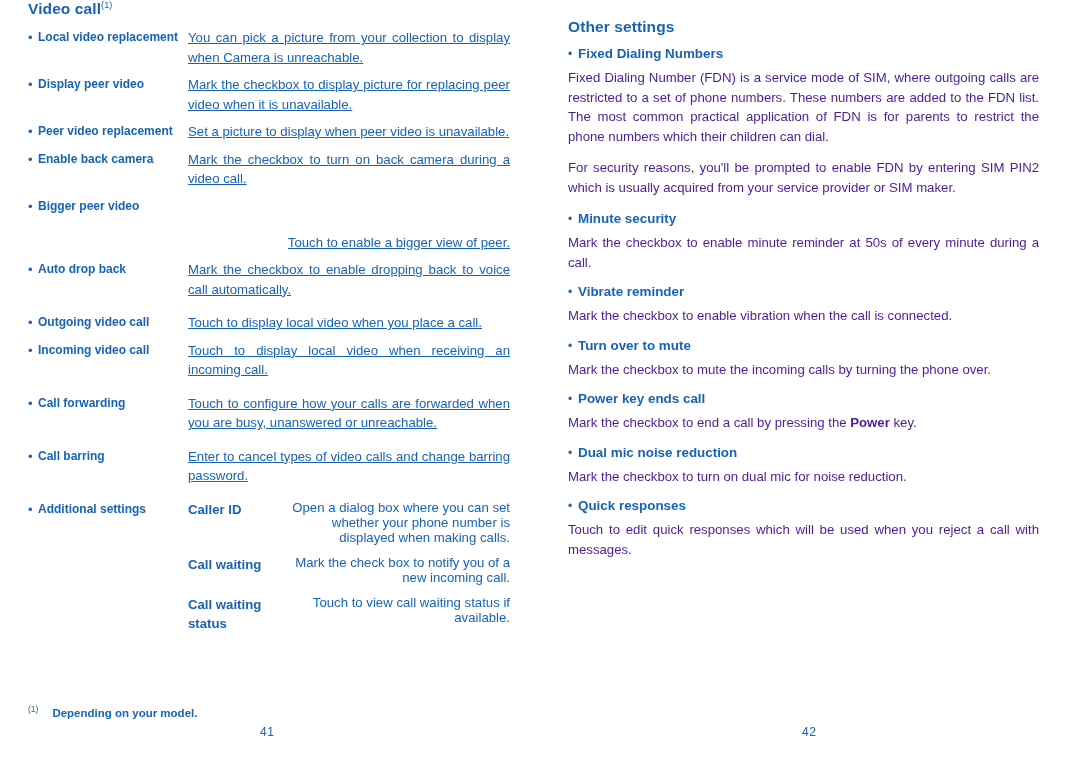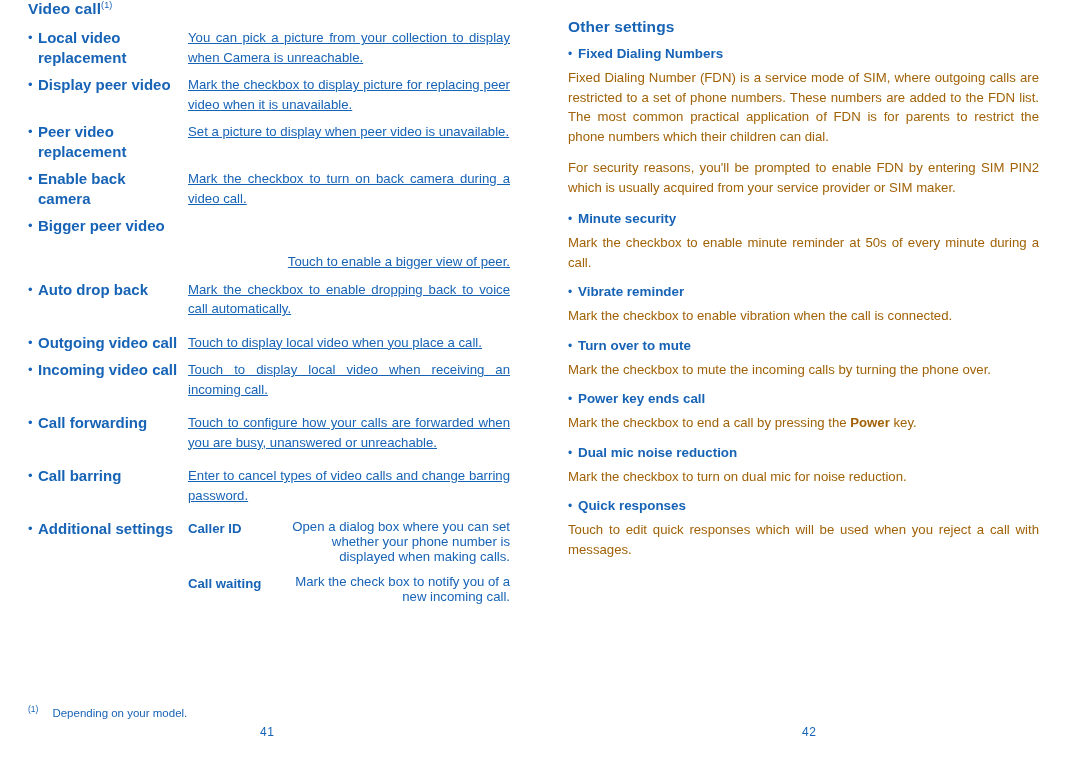--- a/index.html
+++ b/index.html
@@ -56,21 +56,21 @@
     color: #1763b6;
     width: 10px;
     flex: 0 0 10px;
     font-size: 13px;
     line-height: 19.5px;
     padding-top: 0px;
   }
   .term {
     flex: 0 0 150px;
     font-weight: bold;
-    font-size: 15px;
+    font-size: 12px;
     line-height: 19.5px;
     color: #1763b6;
     padding-right: 6px;
     box-sizing: border-box;
   }
   .desc {
     flex: 1 1 auto;
     font-size: 13.2px;
     line-height: 19.5px;
     color: #1763b6;
@@ -117,41 +117,42 @@
   }
   .bullet-head .b {
     width: 10px;
     flex: 0 0 10px;
     font-weight: normal;
     font-size: 12px;
   }
   p.para {
     font-size: 13.2px;
     line-height: 19.5px;
-    color: #a16207;
+    color: #4c1d95;
     margin: 0 11px 12px 0;
     text-align: justify;
     text-justify: inter-word;
   }
   p.para.tight { margin-bottom: 14px; }
   p.para b { font-weight: bold; }
 
   .footnote {
     position: absolute;
     left: 28px;
     bottom: 48px;
     font-size: 11.5px;
     color: #1763b6;
   }
   .footnote .fn-mark {
     font-size: 8.5px;
     vertical-align: super;
   }
   .footnote .fn-text {
     margin-left: 14px;
+    font-weight: bold;
   }
   .pagenum {
     position: absolute;
     bottom: 28px;
     font-size: 12px;
     color: #1763b6;
     letter-spacing: 0.5px;
   }
   .pagenum-left { left: 260px; }
   .pagenum-right { left: 262px; }
@@ -232,20 +233,24 @@
       <span class="term">Additional settings</span>
       <div class="sub-wrap">
         <div class="subrow">
           <span class="subterm">Caller ID</span>
           <span class="subdesc">Open a dialog box where you can set whether your phone number is displayed when making calls.</span>
         </div>
         <div class="subrow">
           <span class="subterm">Call waiting</span>
           <span class="subdesc">Mark the check box to notify you of a new incoming call.</span>
         </div>
+        <div class="subrow">
+          <span class="subterm">Call waiting status</span>
+          <span class="subdesc">Touch to view call waiting status if available.</span>
+        </div>
       </div>
     </div>
 
     <div class="footnote">
       <span class="fn-mark">(1)</span><span class="fn-text">Depending on your model.</span>
     </div>
 
     <div class="pagenum pagenum-left">41</div>
   </div>
 

